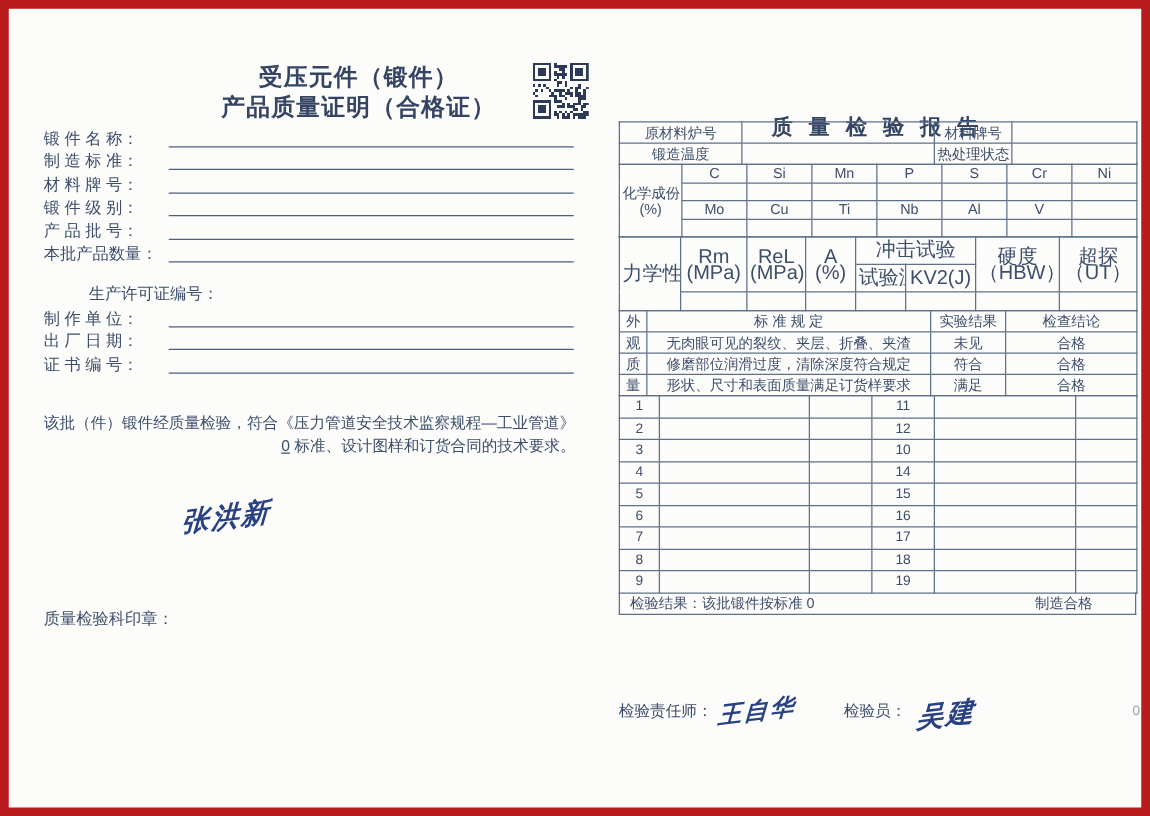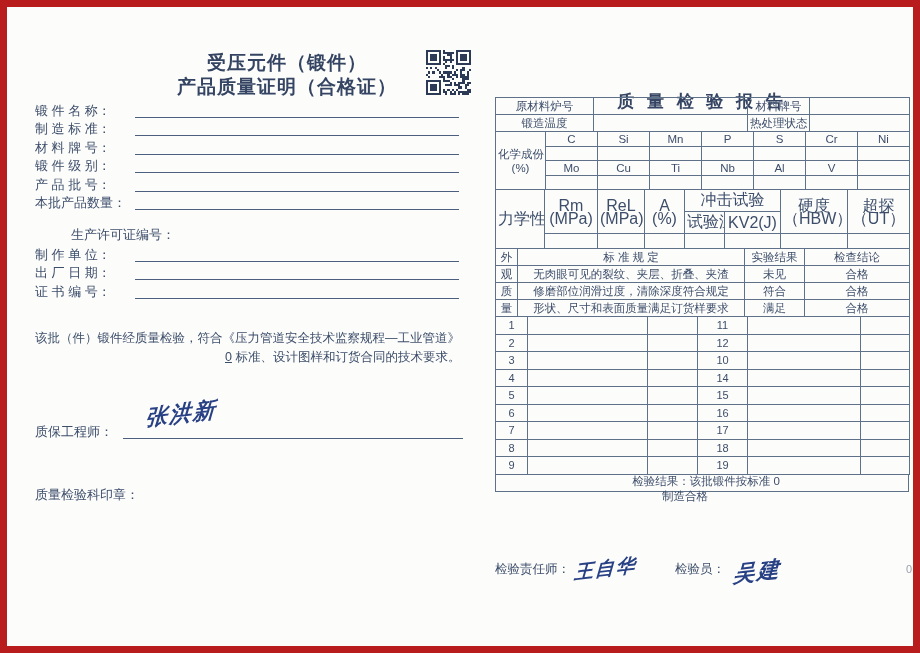--- a/index.html
+++ b/index.html
@@ -38,21 +38,21 @@
   .tA td{height:16px; font-size:11.5px;}
   .tChem td{height:13.5px; font-size:11.5px;}
   .tMech td{font-size:16px;}
   .tMech .two{line-height:13px; height:31px;}
   .tMech .sub{height:15px;}
   .tMech .val{height:14px;}
   .tApp td{height:16px; font-size:11.5px;}
   .tSer td{height:16.5px; font-size:11px;}
   .two span{display:block;}
   .result-bar{border:1px solid #5f7089; border-top:none; margin-top:-1px; height:17px;
-    display:flex; align-items:center; justify-content:space-between; font-size:11.5px;flex-direction:column;}
+    display:flex; align-items:center; justify-content:space-between; font-size:11.5px;}
   .result-bar .rl{padding-left:8px;}
   .result-bar .rr{padding-right:34px;}
   .sig-row{position:absolute; left:488px; top:549px; width:420px; font-size:12.5px;}
   .sig-row .chief-sign{font-size:19px; margin-left:4px; vertical-align:-2px;}
   .sig-row .insp-lbl{margin-left:38px;}
   .sig-row .insp-sign{font-size:22px; margin-left:8px; vertical-align:-6px;}
   .artifact{position:absolute; left:899px; top:556px; font-size:11px; color:#9aa0ab;}
 </style>
 </head>
 <body>
@@ -232,24 +232,20 @@
     </div>
   </div>
 
   <div class="stmt">
     <div>该批（件）锻件经质量检验，符合《压力管道安全技术监察规程—工业管道》</div>
     <div class="stmt-l2">
       <span class="stmt-num">0</span><span> 标准、设计图样和订货合同的技术要求。</span>
     </div>
   </div>
 
-  <div class="qa-row">
-    <span class="qa-lbl">质保工程师：</span>
-    <span class="uline"></span>
-  </div>
   <span class="handwriting qa-sign">张洪新</span>
 
   <div class="stamp-row">质量检验科印章：</div>
 
   <div class="right-title">质 量 检 验 报 告</div>
 
   <div class="rtables">
 
     <table class="tA">
       <colgroup>

